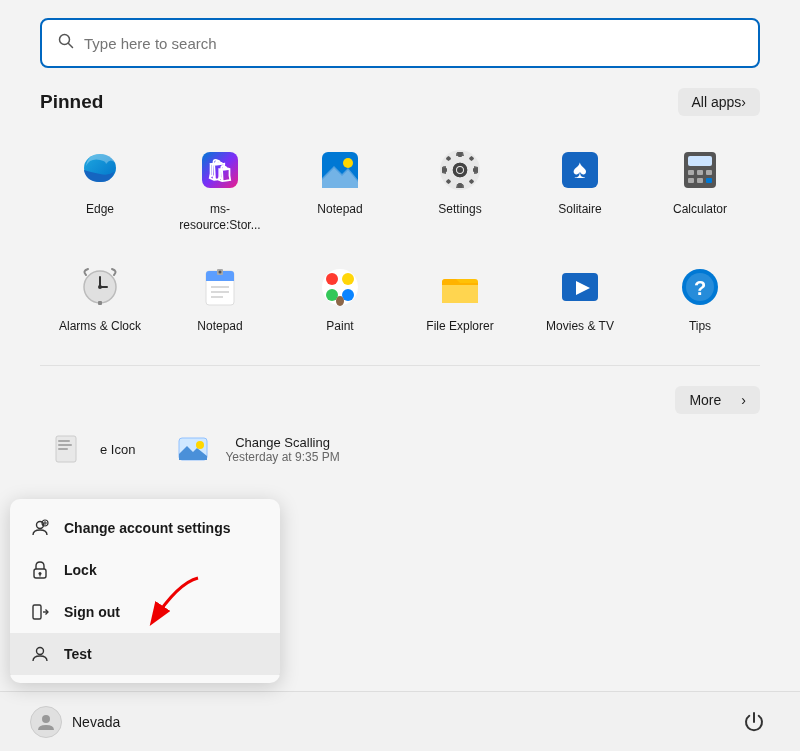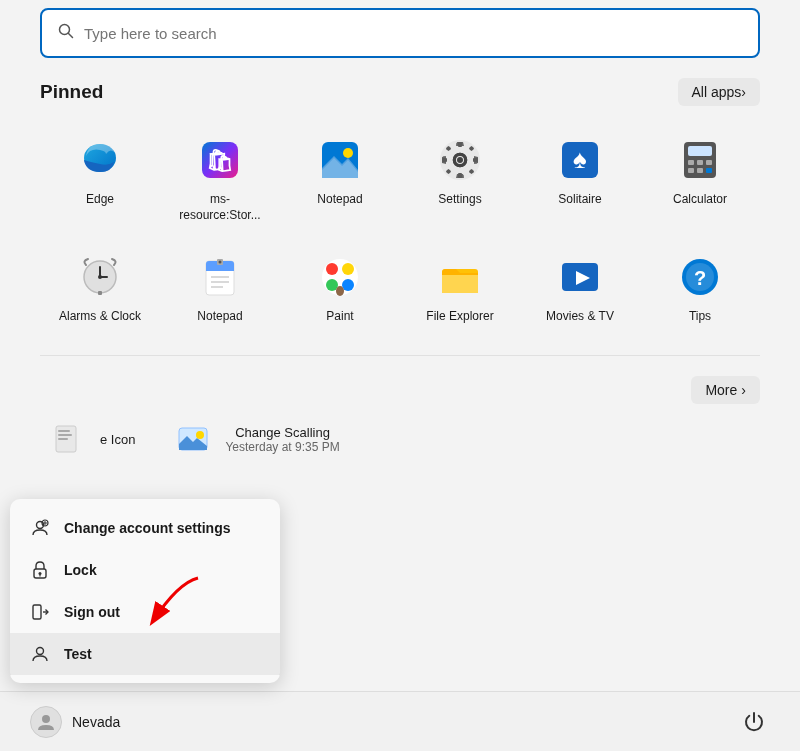--- a/index.html
+++ b/index.html
@@ -7,21 +7,21 @@
       width: 800px;
       height: 751px;
       background: #f3f3f3;
       font-family: 'Segoe UI', Arial, sans-serif;
       overflow: hidden;
       position: relative;
     }
 
     
     .search-bar {
-      margin: 8px auto 0;
+      margin: 18px auto 0;
       width: 720px;
       height: 50px;
       background: #fff;
       border: 2px solid #0067c0;
       border-radius: 8px;
       display: flex;
       align-items: center;
       padding: 0 16px;
       gap: 10px;
     }
@@ -100,21 +100,21 @@
     }
 
     
     .recommended-section {
       margin-top: 10px;
       padding-top: 10px;
     }
     .more-btn {
       display: flex;
       align-items: flex-start;
-      gap: 4px;
+      gap: 20px;
       background: #e8e8e8;
       border: none;
       border-radius: 6px;
       padding: 6px 14px;
       font-size: 14px;
       color: #1a1a1a;
       cursor: pointer;
     }
     .rec-item {
       display: flex;

